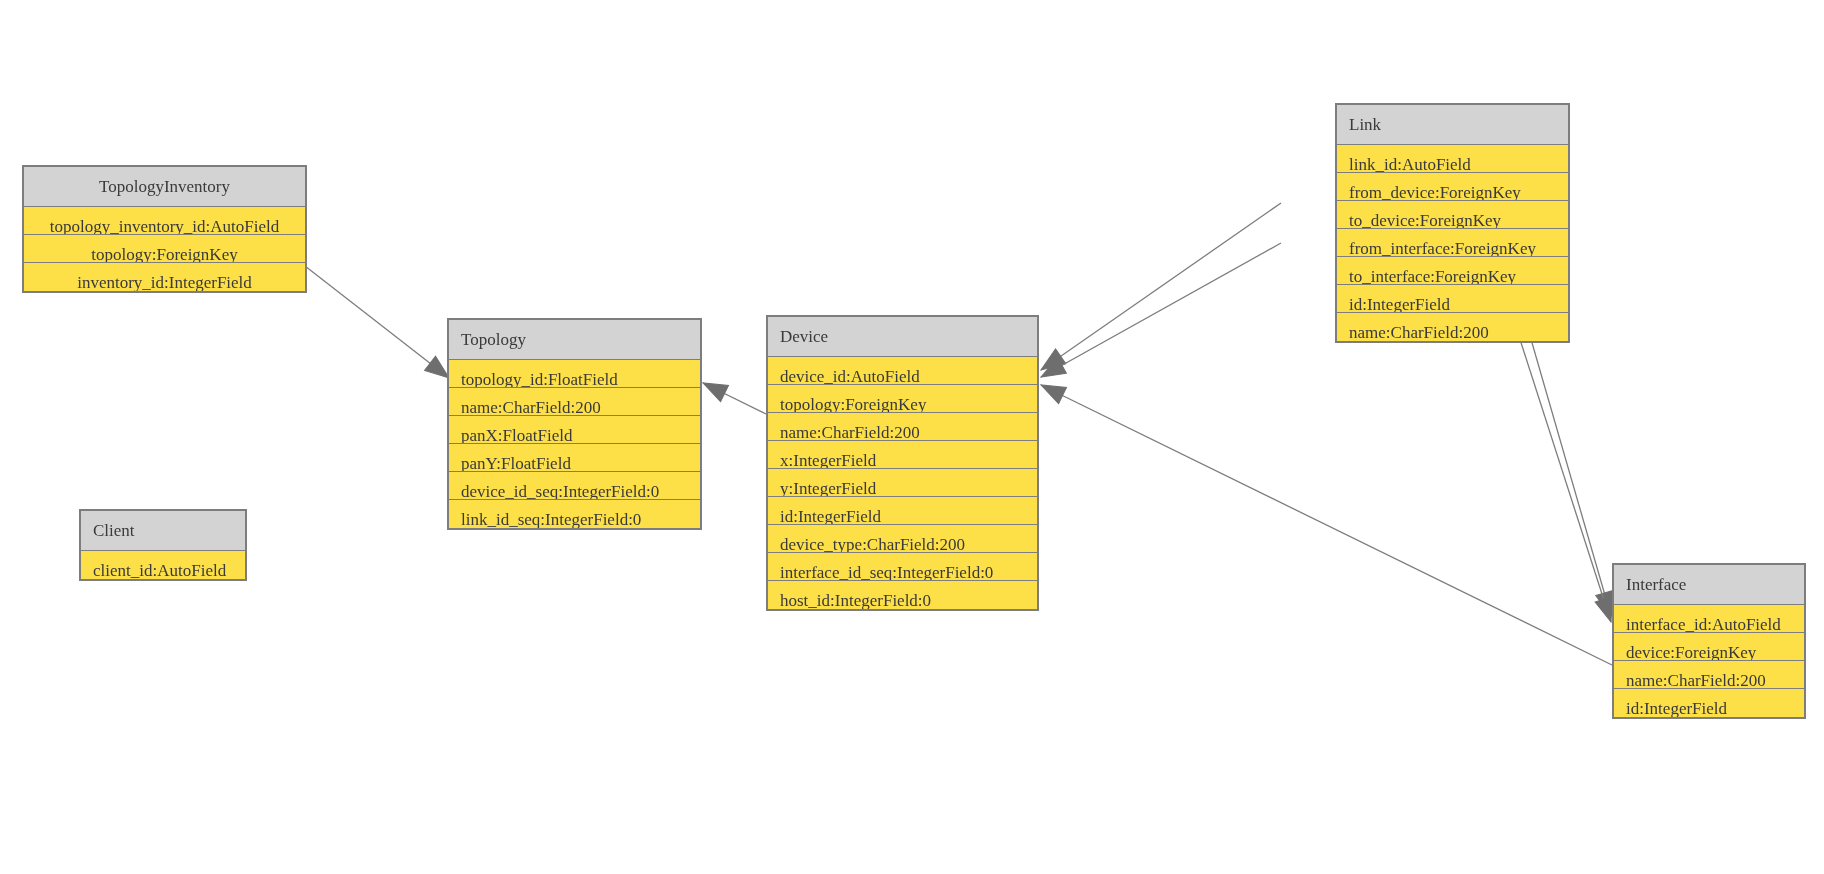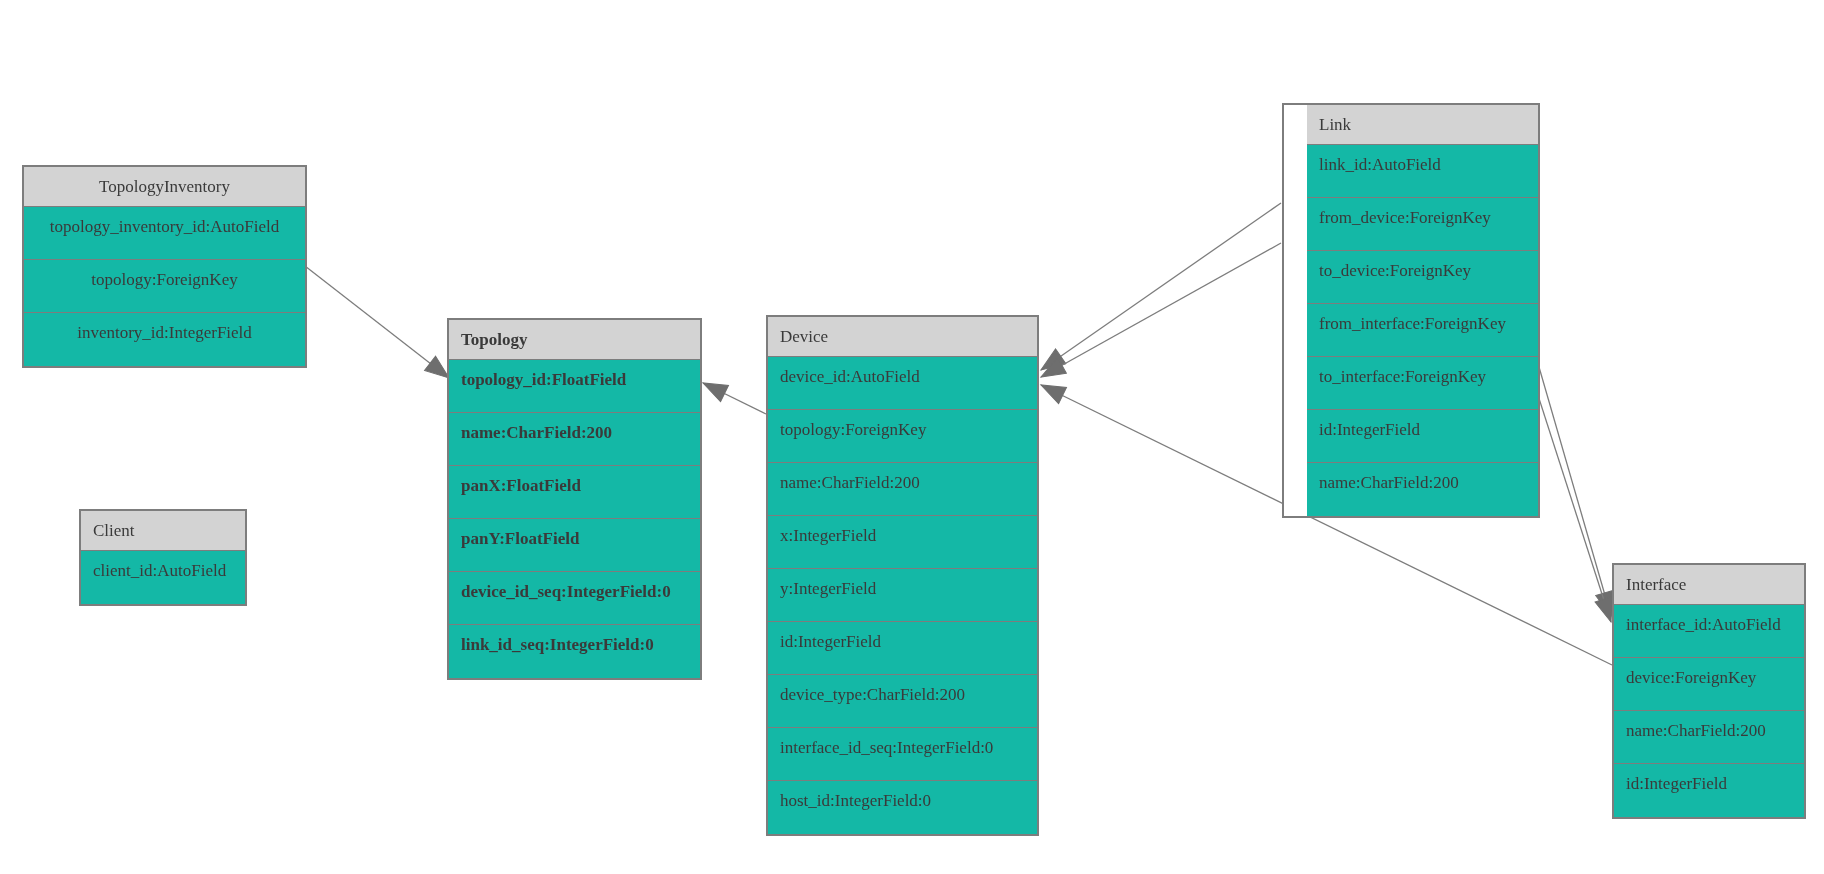--- a/index.html
+++ b/index.html
@@ -33,38 +33,38 @@
     height: 40px;
     line-height: 40px;
     padding: 0 12px;
     background: #d3d3d3;
     border-bottom: 1px solid #7d7d7d;
     box-sizing: border-box;
     white-space: nowrap;
     overflow: hidden;
   }
   .entity .rows .row {
-    height: 53px;
+    height: 28px;
     line-height: 40px;
     padding: 0 12px;
     border-bottom: 1px solid #7d7d7d;
     box-sizing: border-box;
     white-space: nowrap;
     overflow: hidden;
-    background: #14b8a6;
+    background: #fde047;
   }
   .entity .rows .row:last-child {
     border-bottom: none;
   }
   
   #entity-topology-inventory { left: 22px;   top: 165px; width: 281px; text-align: center; }
-  #entity-topology           { left: 447px;  top: 318px; width: 251px; font-weight: bold; }
+  #entity-topology           { left: 447px;  top: 318px; width: 251px; }
   #entity-client             { left: 79px;   top: 509px; width: 164px; }
   #entity-device             { left: 766px;  top: 315px; width: 269px; }
-  #entity-link               { left: 1282px; top: 103px; width: 231px; padding-left: 23px; }
+  #entity-link               { left: 1335px; top: 103px; width: 231px; }
   #entity-interface          { left: 1612px; top: 563px; width: 190px; }
 
   .edge {
     stroke: #7d7d7d;
     stroke-width: 1.3;
     fill: none;
   }
 </style>
 </head>
 <body>

